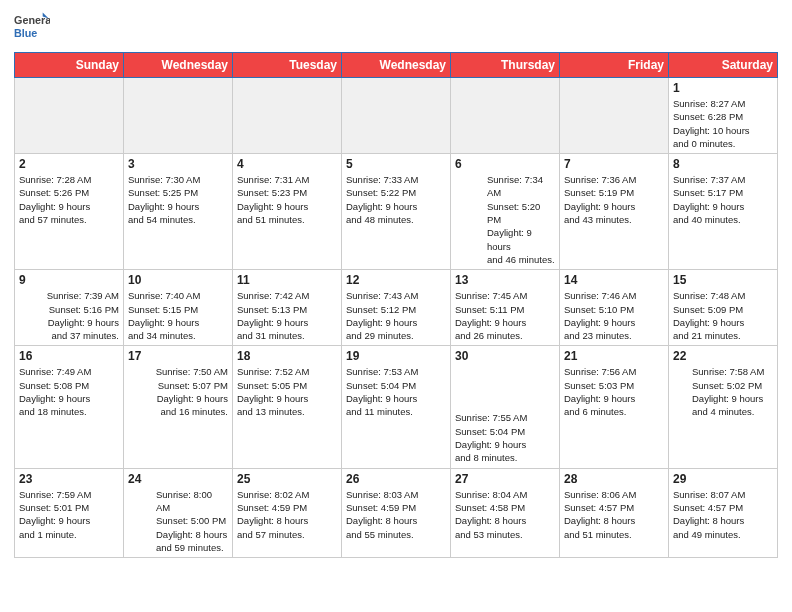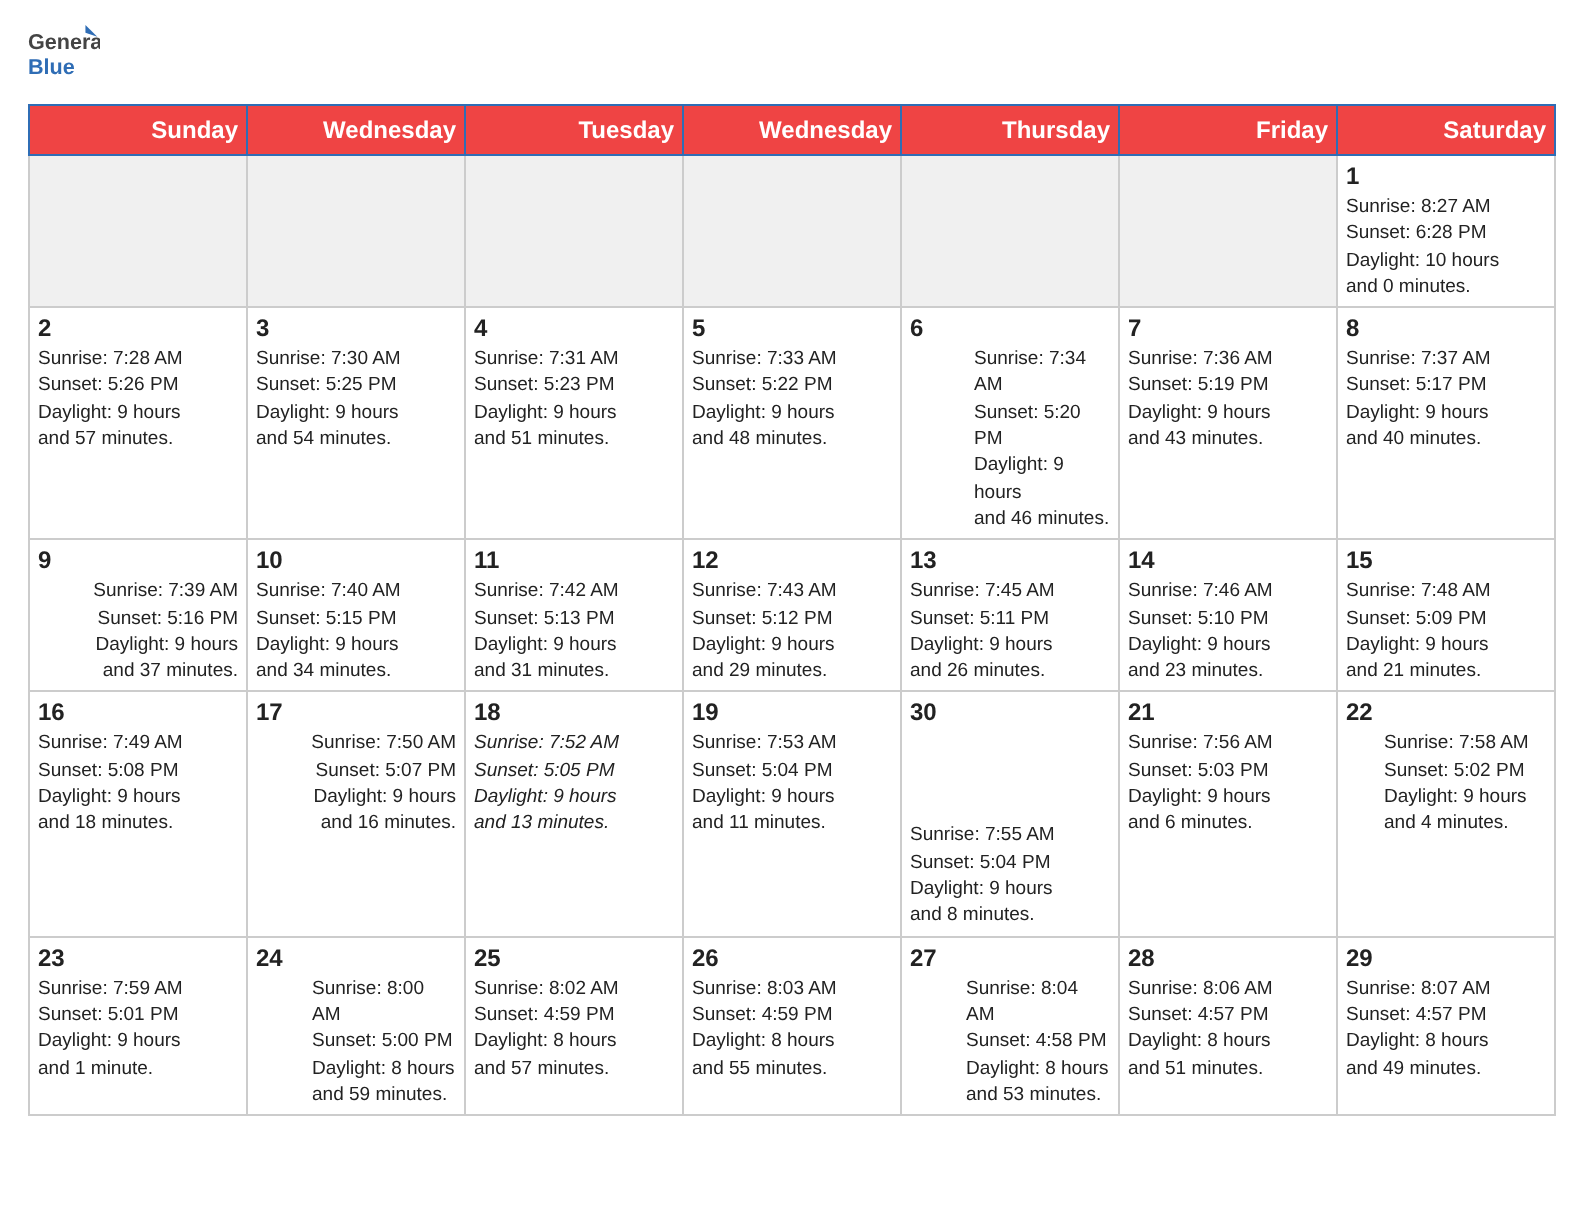--- a/index.html
+++ b/index.html
@@ -237,21 +237,21 @@
           </td>
           <td>
             <span class="day-number">17</span>
             <div class="day-info" style="white-space: pre-line; text-align: right;">Sunrise: 7:50 AM
 Sunset: 5:07 PM
 Daylight: 9 hours
 and 16 minutes.</div>
           </td>
           <td>
             <span class="day-number">18</span>
-            <div class="day-info" style="white-space: pre-line; font-style: italic;">Sunrise: 7:52 AM
+            <div class="day-info" style="white-space: pre-line;">Sunrise: 7:52 AM
 Sunset: 5:05 PM
 Daylight: 9 hours
 and 13 minutes.</div>
           </td>
           <td>
             <span class="day-number">19</span>
             <div class="day-info" style="white-space: pre-line;">Sunrise: 7:53 AM
 Sunset: 5:04 PM
 Daylight: 9 hours
 and 11 minutes.</div>
@@ -302,21 +302,21 @@
           </td>
           <td>
             <span class="day-number">26</span>
             <div class="day-info" style="white-space: pre-line;">Sunrise: 8:03 AM
 Sunset: 4:59 PM
 Daylight: 8 hours
 and 55 minutes.</div>
           </td>
           <td>
             <span class="day-number">27</span>
-            <div class="day-info" style="white-space: pre-line; margin-left: 28px;">Sunrise: 8:04 AM
+            <div class="day-info" style="white-space: pre-line;">Sunrise: 8:04 AM
 Sunset: 4:58 PM
 Daylight: 8 hours
 and 53 minutes.</div>
           </td>
           <td>
             <span class="day-number">28</span>
             <div class="day-info" style="white-space: pre-line;">Sunrise: 8:06 AM
 Sunset: 4:57 PM
 Daylight: 8 hours
 and 51 minutes.</div>

